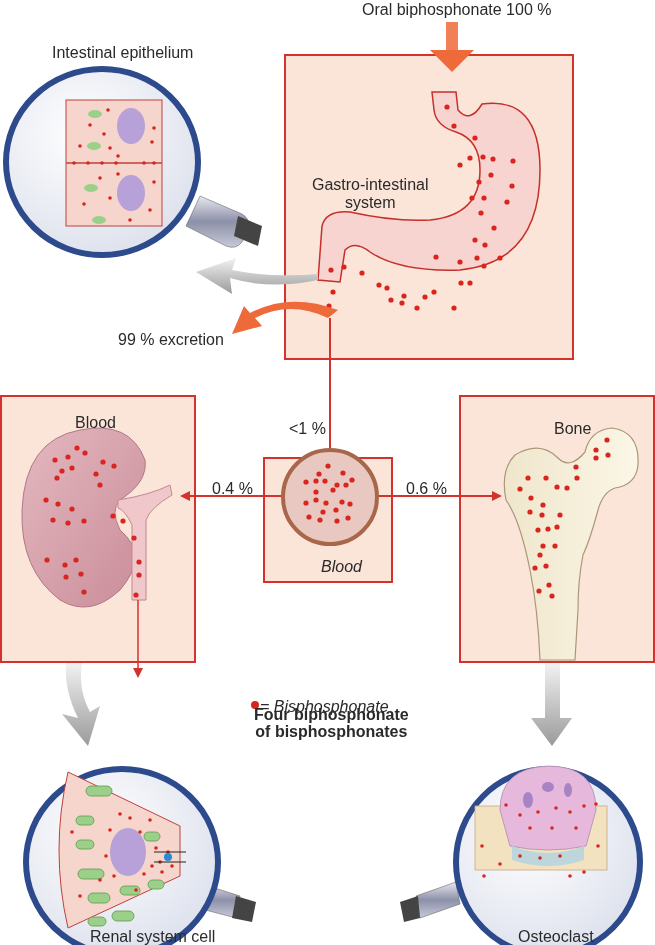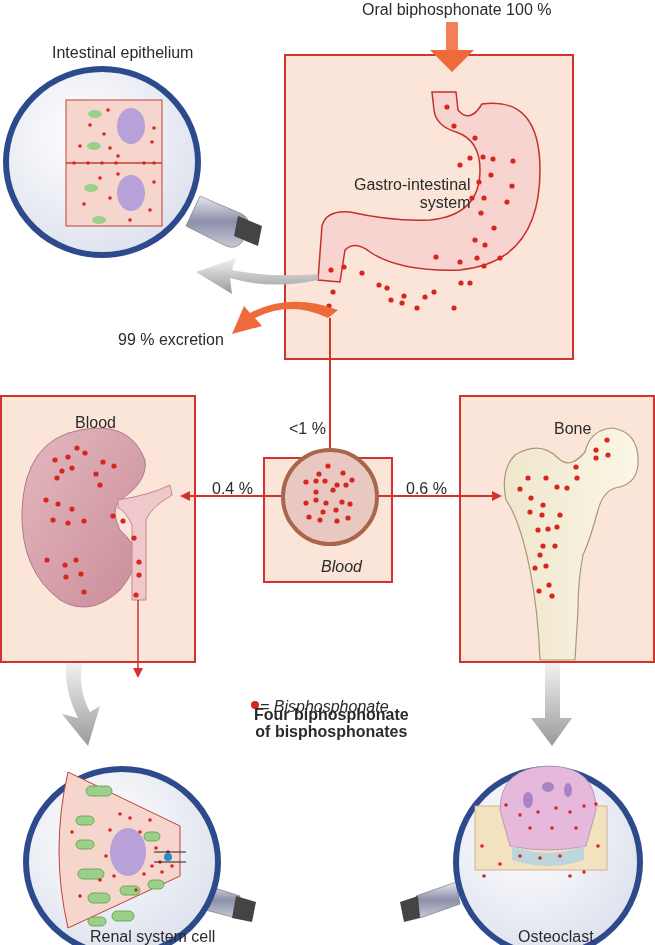--- a/index.html
+++ b/index.html
@@ -310,21 +310,21 @@
         <circle cx="598" cy="846" r="1.8"></circle>
       <circle cx="596" cy="804" r="1.8"></circle>
     </g>
   </g>
 
   <circle cx="255" cy="705" r="4" fill="#d8261f"></circle>
 </svg>
 
 <div class="lbl" style="left:362px;top:1px;">Oral biphosphonate 100 %</div>
 <div class="lbl" style="left:52px;top:44px;">Intestinal epithelium</div>
-<div class="lbl" style="left:312px;top:176px;text-align:right;line-height:18px;margin-left:42px;">
+<div class="lbl" style="left:312px;top:176px;text-align:center;line-height:18px;">
   <div>Gastro-intestinal</div>
   <div>system</div>
 </div>
 <div class="lbl" style="left:118px;top:331px;">99 % excretion</div>
 <div class="lbl" style="left:75px;top:414px;">Blood</div>
 <div class="lbl" style="left:289px;top:420px;">&lt;1 %</div>
 <div class="lbl" style="left:554px;top:420px;">Bone</div>
 <div class="lbl" style="left:212px;top:480px;">0.4 %</div>
 <div class="lbl" style="left:406px;top:480px;">0.6 %</div>
 <div class="lbl" style="left:321px;top:558px;font-style:italic;">Blood</div>

